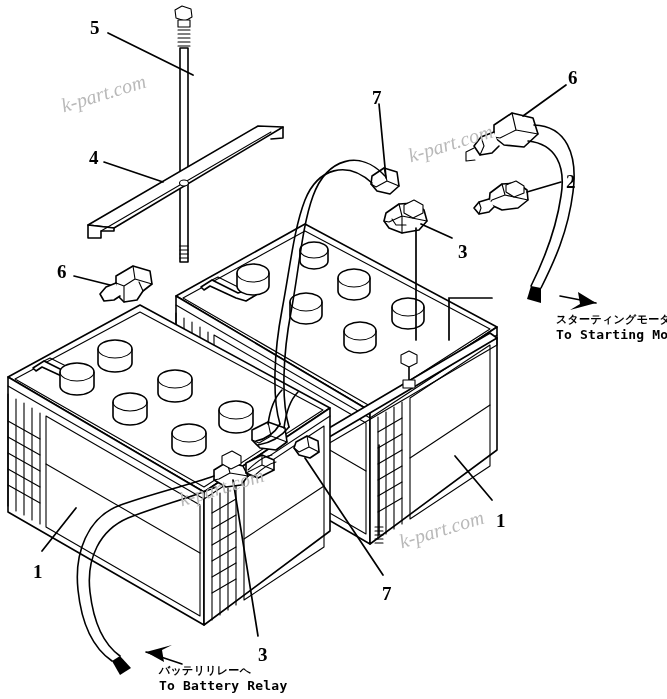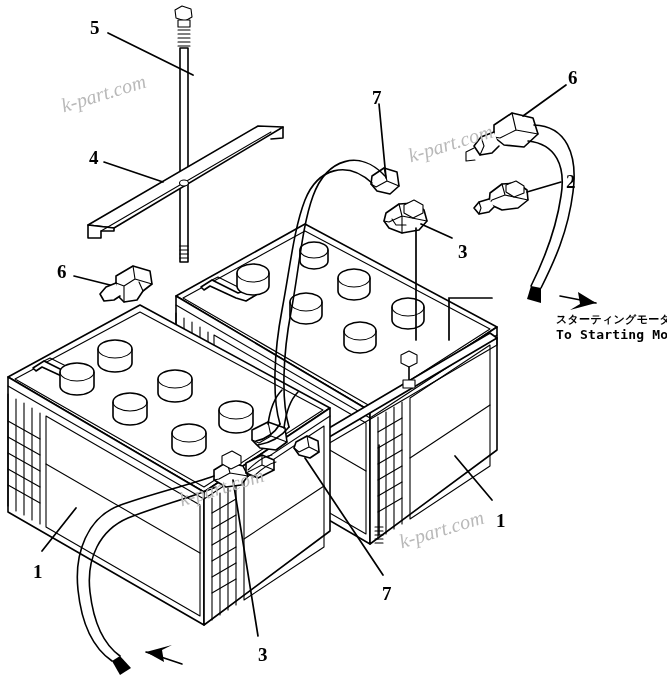--- a/index.html
+++ b/index.html
@@ -307,14 +307,18 @@
   <div class="callout" style="left:57px;  top:262px;">6</div>
   <div class="callout" style="left:496px; top:511px;">1</div>
   <div class="callout" style="left:33px;  top:562px;">1</div>
   <div class="callout" style="left:382px; top:584px;">7</div>
   <div class="callout" style="left:258px; top:645px;">3</div>
 
   <div class="note" style="left:556px; top:314px;">
     <span class="jp">スターティングモータへ</span>
     <span class="en">To Starting Motor</span>
   </div>
+  <div class="note" style="left:159px; top:665px;">
+    <span class="jp">バッテリリレーへ</span>
+    <span class="en">To Battery Relay</span>
+  </div>
 
 </div>
 
 </body></html>

